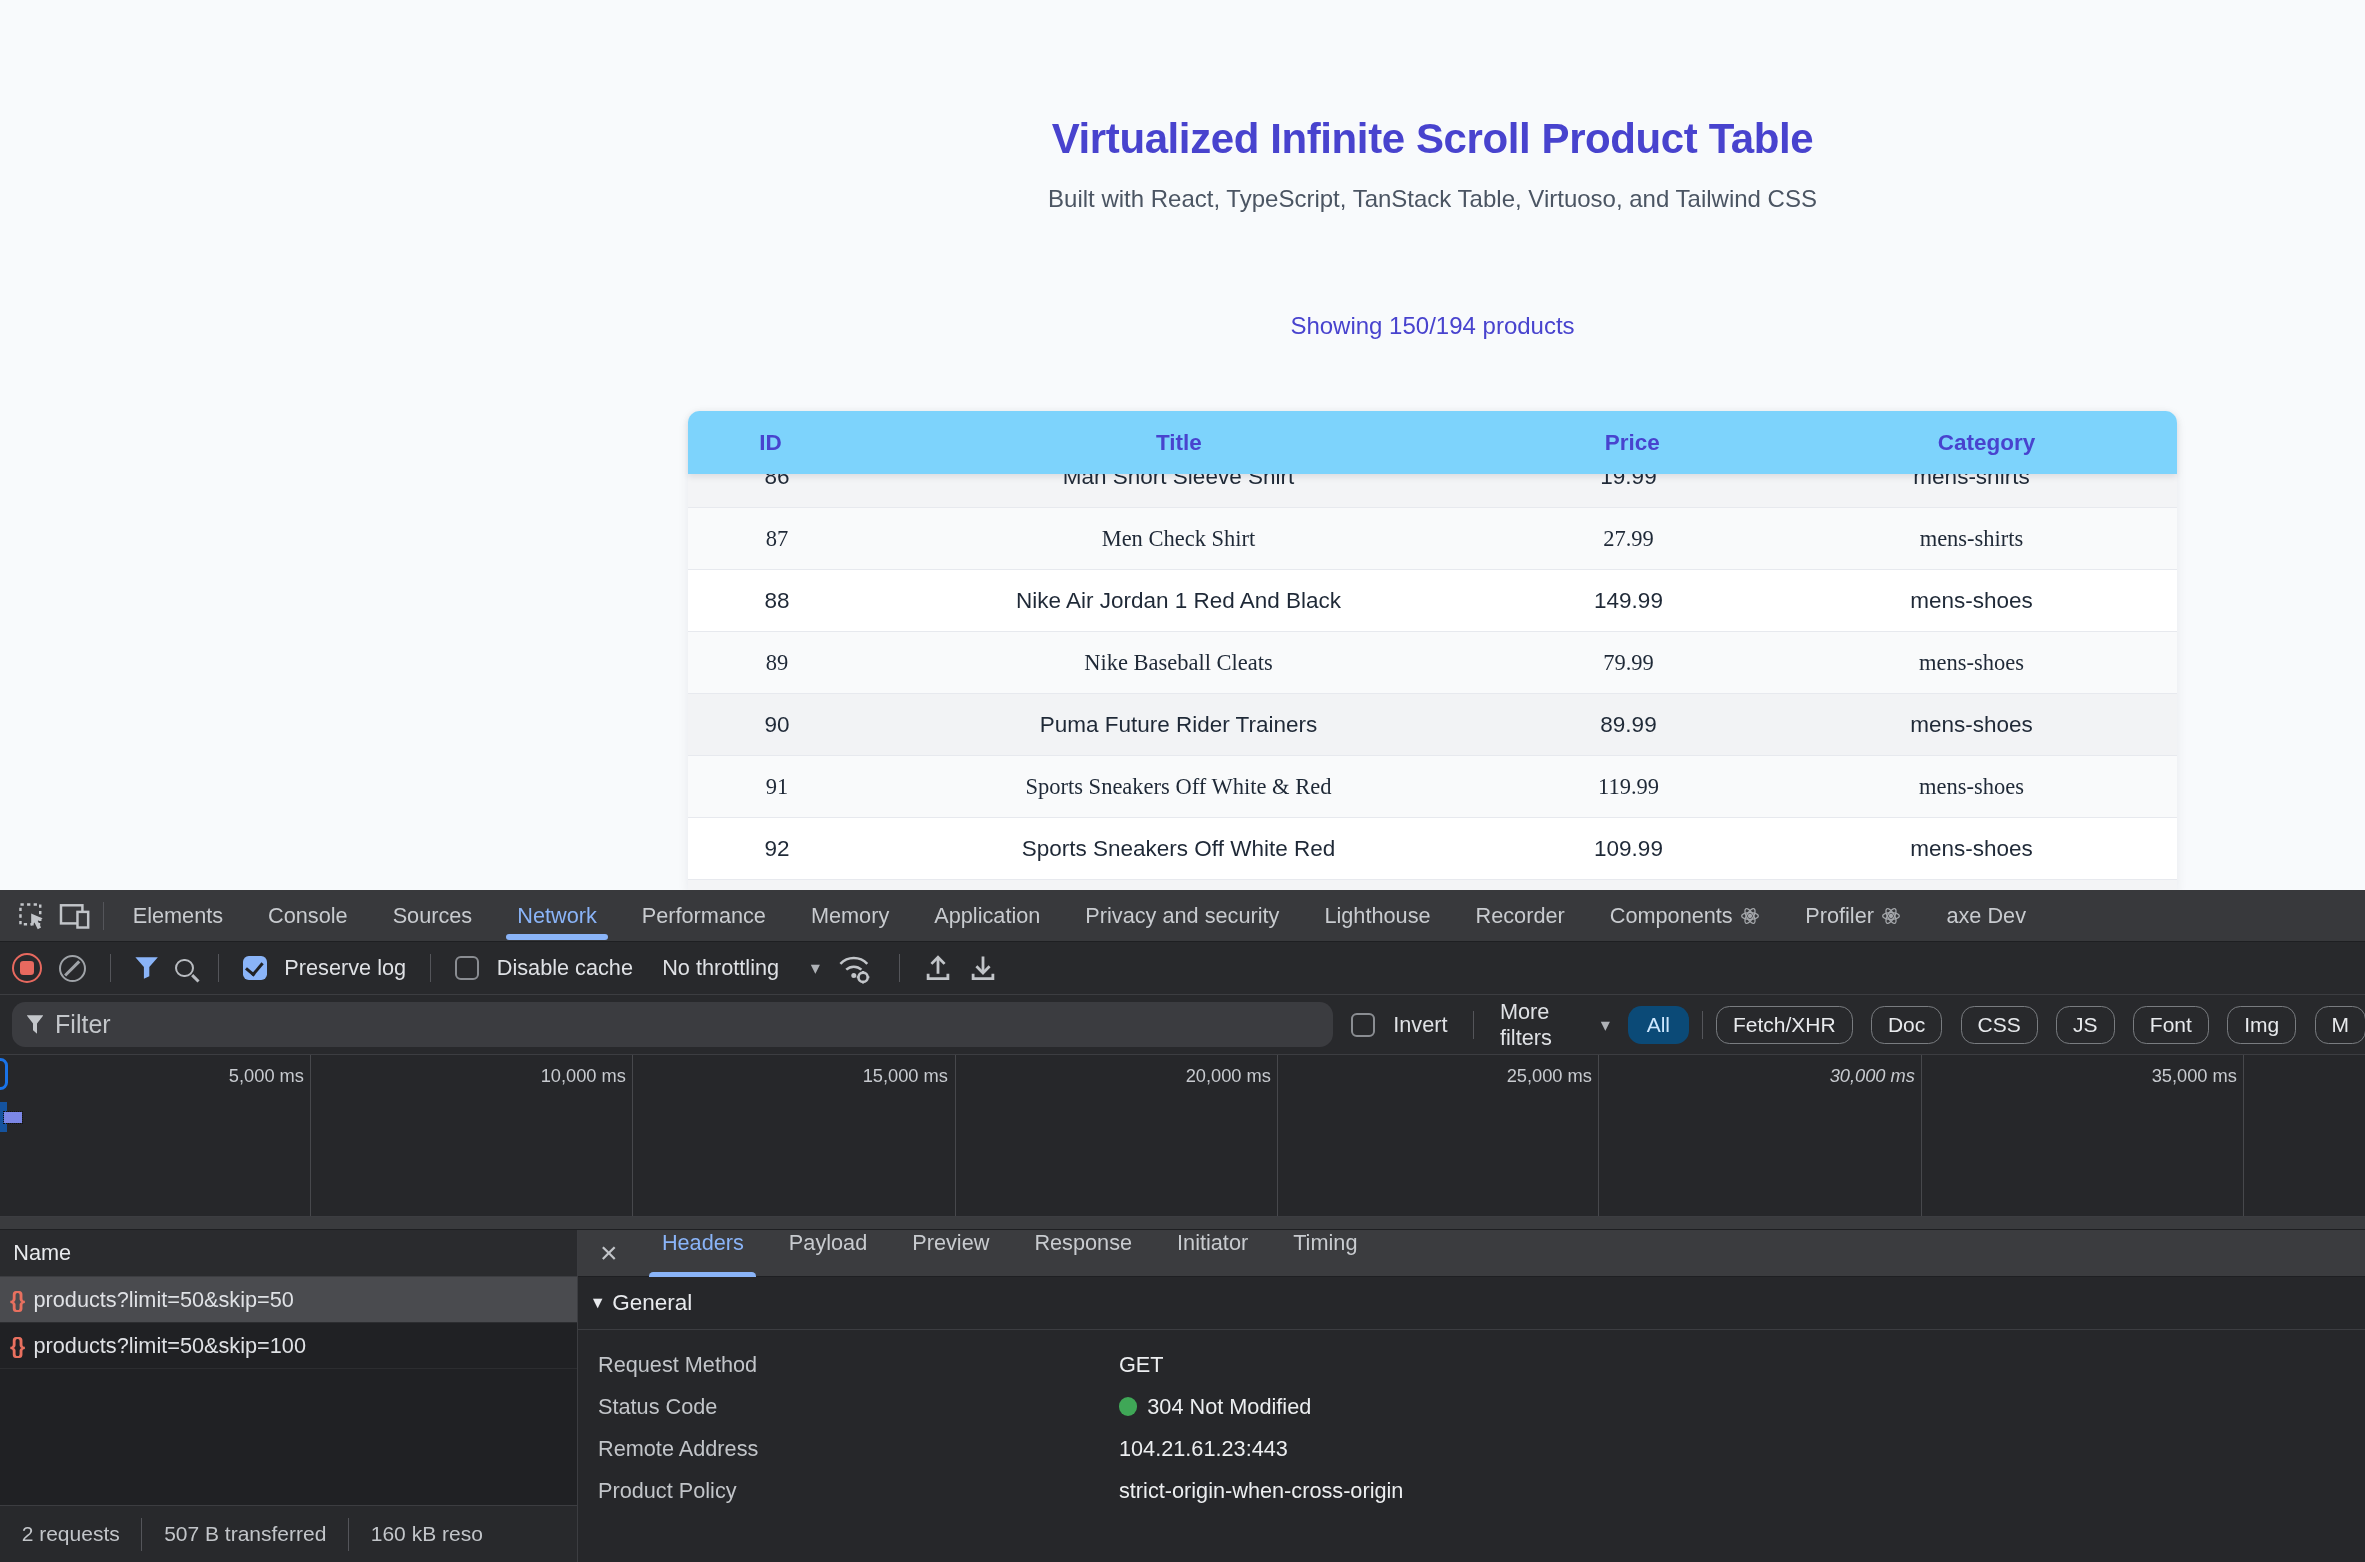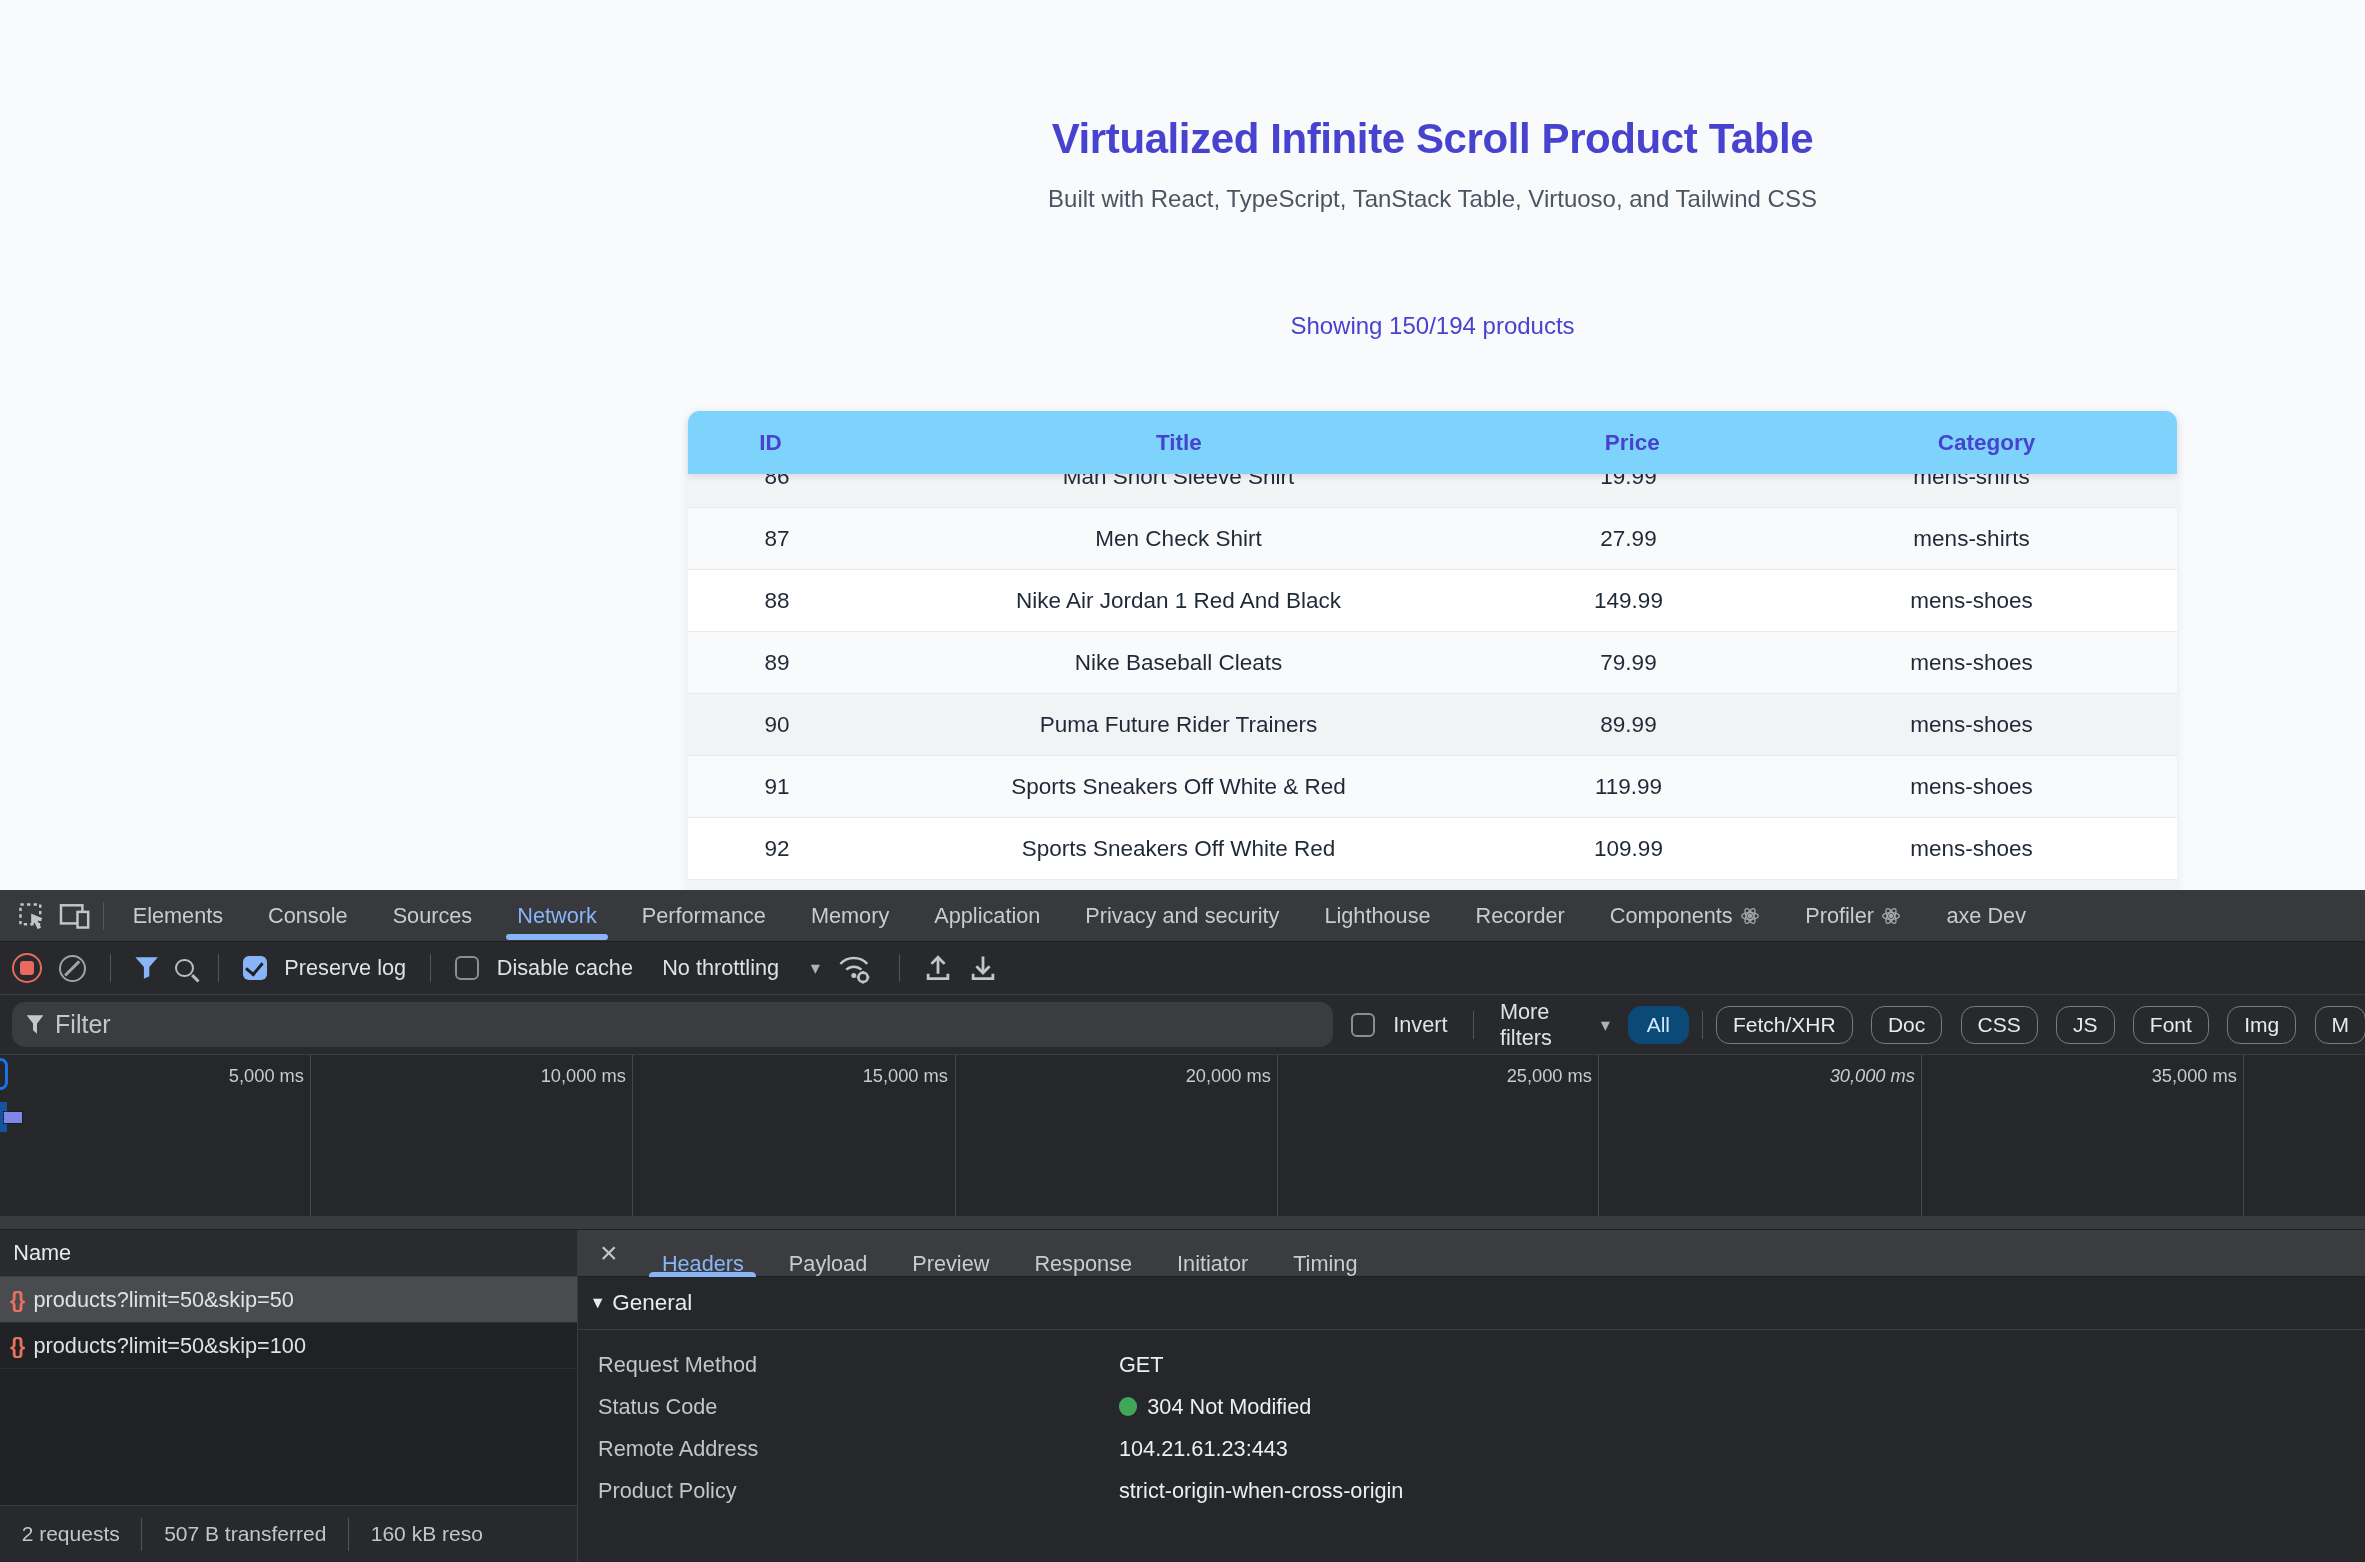--- a/index.html
+++ b/index.html
@@ -16,21 +16,21 @@
              font-size:24px; font-weight:500; color:#4843ce; }
 
   .table-wrap { position:absolute; left:688px; top:411px; width:1489px; height:479px;
                 border-radius:11.7px 11.7px 0 0; box-shadow:0 3.3px 11.7px rgba(15,23,42,.07); background:#fff; }
   .thead { display:flex; height:63px; background:#7dd3fc; border-radius:11.7px 11.7px 0 0;
            align-items:center; position:relative; z-index:2; box-shadow:0 2.5px 6.7px rgba(15,23,42,.10);gap:36px; }
   .th { font-size:22.5px; font-weight:bold; color:#4843ce; text-align:center; }
   .tbody { position:relative; height:416px; overflow:hidden; background:#f3f4f6; }
   .tr { display:flex; height:62px; align-items:center; border-bottom:1.7px solid #e7e9ee; background:#fff; }
   .tr.partial { margin-top:-28px; background:#f3f4f6; }
-  .tr.light { background:#f9fafb; }
+  .tr.light { background:#f9fafb;font-family:Liberation Serif, serif; }
   .tr.dark  { background:#f2f3f5; }
   .td { font-size:22.5px; color:#1f2937; text-align:center; overflow:hidden; white-space:nowrap; }
   .c-id{width:178px;} .c-title{width:625px;} .c-price{width:275px;} .c-cat{width:411px;}
 
   
   .devtools { position:absolute; left:0; top:890px; width:2366px; height:672px;
               background:#26272a; color:#dfe1e5; font-size:21.7px; }
 
   
   .dt-tabbar { height:52px; background:#38393c; display:flex; align-items:center;
@@ -107,21 +107,21 @@
   .statusbar { position:absolute; left:0; right:0; bottom:0; height:57px; background:#28292c;
                border-top:0.8px solid #3c3d41; display:flex; align-items:center; color:#c2c5c9; font-size:21px; }
   .sb-item { padding:0 21.7px; height:33px; display:flex; align-items:center; border-right:0.8px solid #54555a; }
   .sb-item:last-child { border-right:none; }
 
   .det-pane { flex:1; border-left:0.8px solid #3c3d41; background:#26272a; overflow:hidden; }
   .det-tabs { height:47px; background:#3b3c3f; display:flex; align-items:center; padding-left:11.7px;
               border-bottom:0.8px solid #1e1f22; }
   .close-x { width:38px; height:47px; display:flex; align-items:center; justify-content:center;
              color:#c2c5c9; font-size:30px; margin-right:11.7px; }
-  .det-tab { position:relative; height:47px; display:flex; align-items:flex-end; padding:0 22.5px; color:#c8cbcf; }
+  .det-tab { position:relative; height:47px; display:flex; align-items:flex-start; padding:0 22.5px; color:#c8cbcf; }
   .det-tab.active { color:#8ab4f8; }
   .det-tab.active .underline { position:absolute; left:10px; right:10px; bottom:0; height:5px;
              border-radius:4.2px 4.2px 0 0; background:#8ab4f8; }
   .gen-header { height:53px; display:flex; align-items:center; padding-left:11.7px; gap:6.7px;
                 color:#e8eaed; border-bottom:0.8px solid #3c3d41; font-weight:500; font-size:22.5px; }
   .disclosure { font-size:16px; color:#e8eaed; }
   .gen-rows { padding-top:13.3px; }
   .gen-row { height:42px; display:flex; align-items:center; }
   .gen-label { width:541px; padding-left:20px; color:#c2c5c9; font-size:21.7px; flex:none; }
   .gen-value { color:#eceef0; font-size:21.7px; display:flex; align-items:center; gap:10px; }

